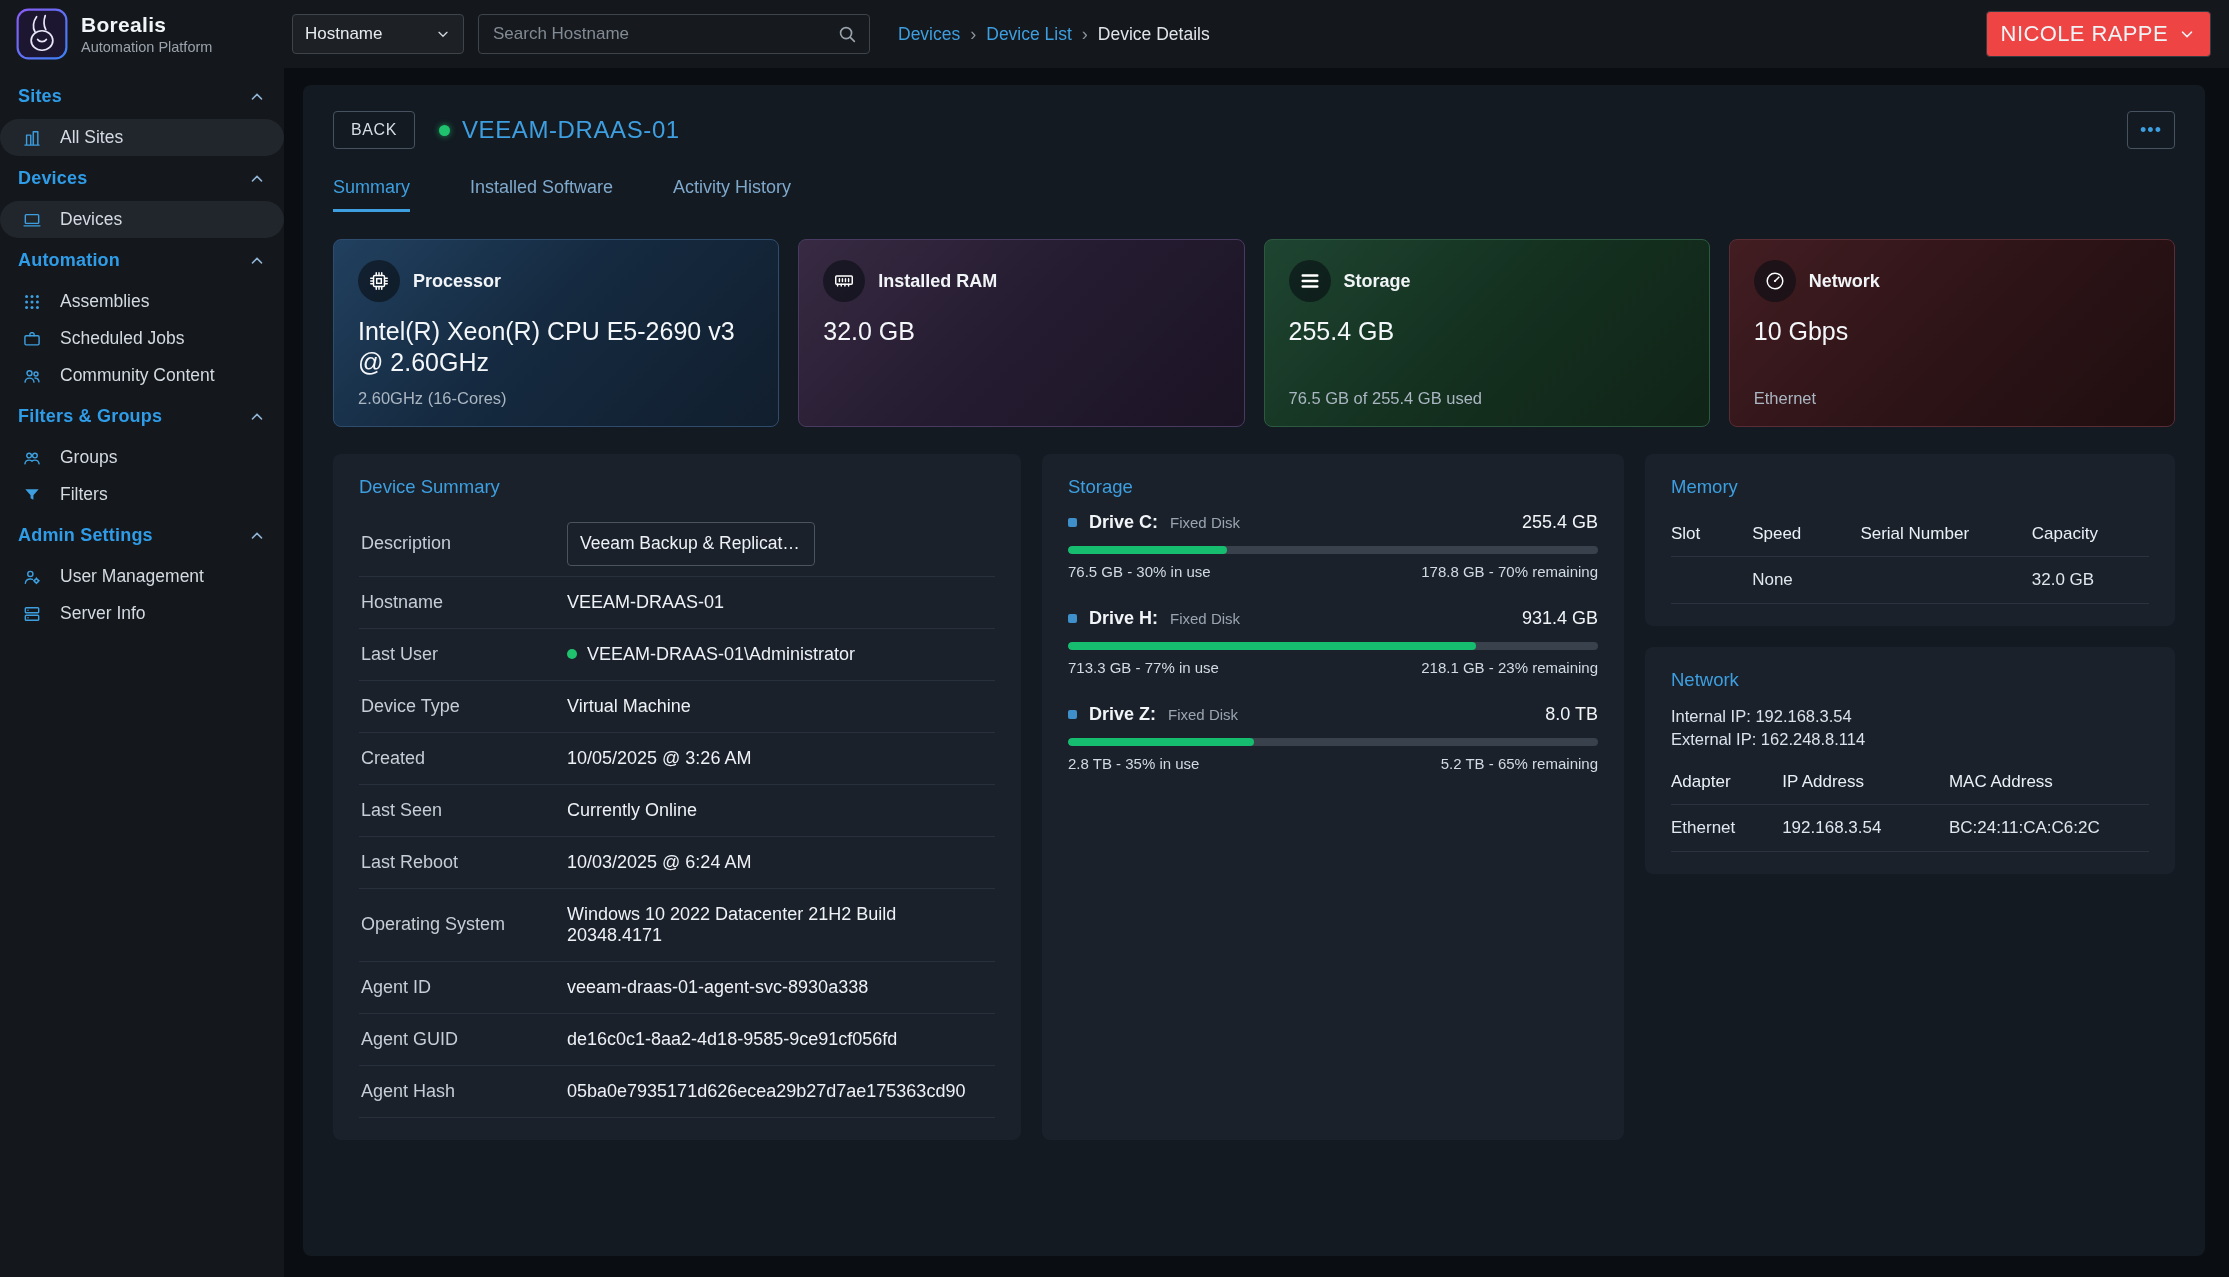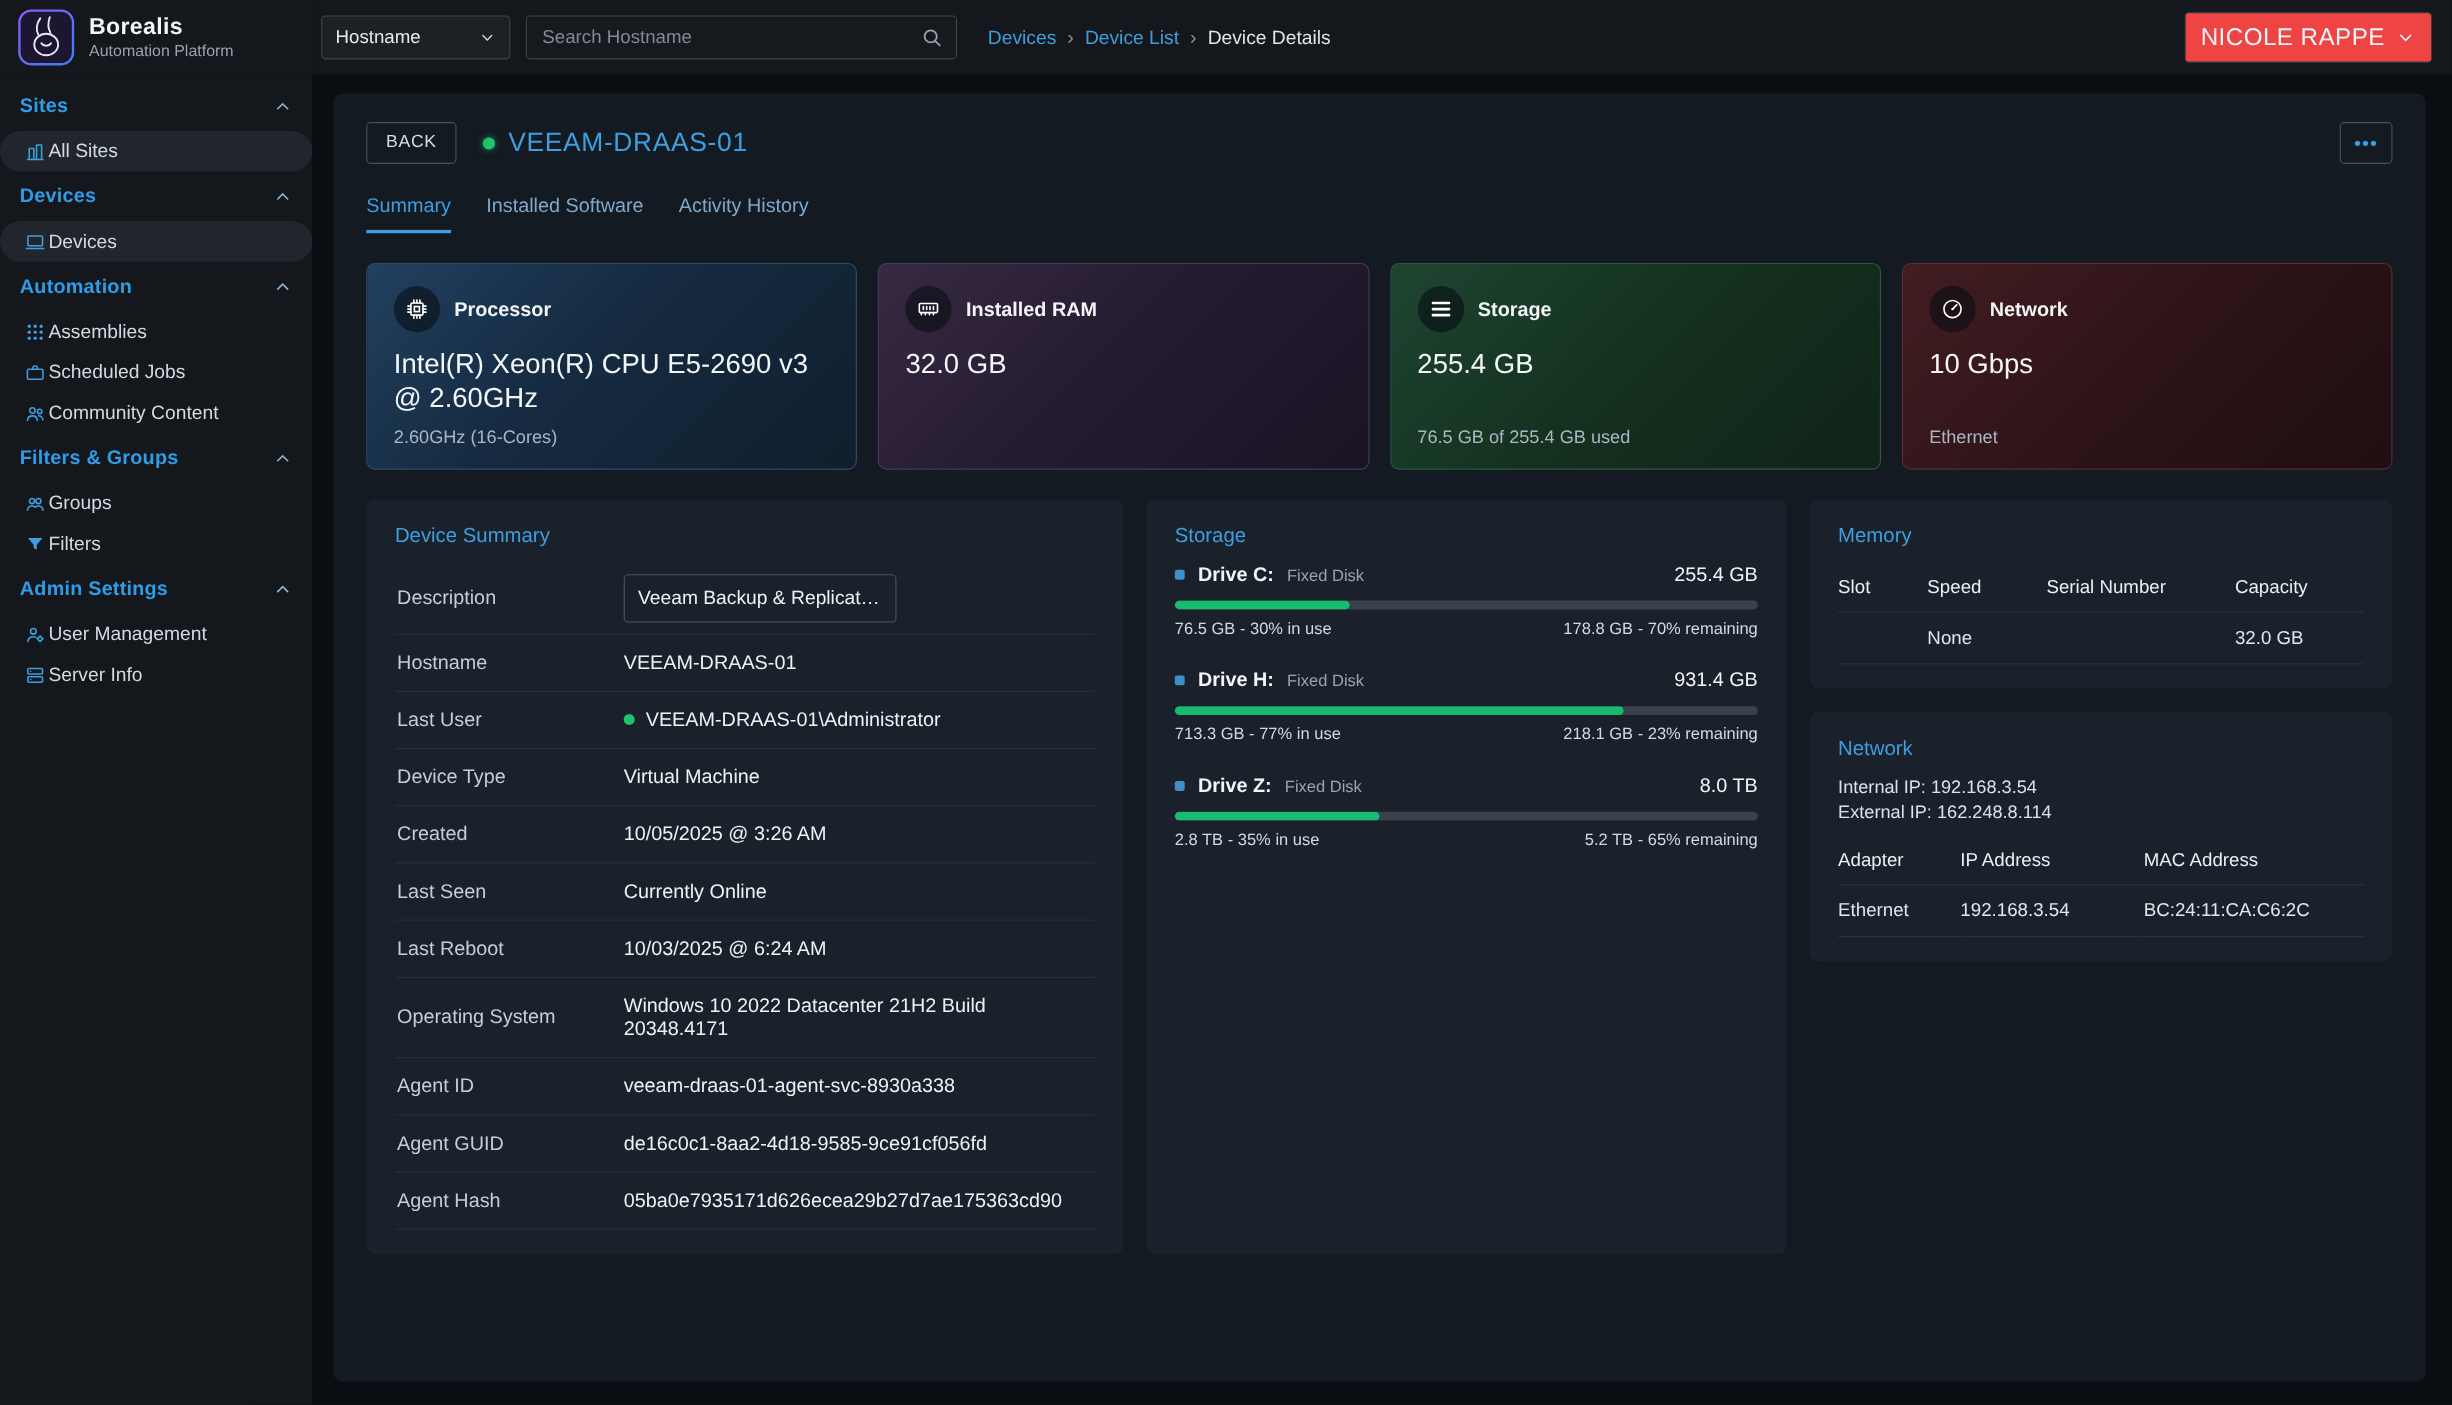--- a/index.html
+++ b/index.html
@@ -43,21 +43,21 @@
     border-radius:4px; padding:9px 14px; font-size:22px; font-weight:500; letter-spacing:.4px; color:#f0f4f7; cursor:pointer;
   }
   
   .sidebar { grid-row:2; grid-column:1; background:#14171b; padding-top:6px; overflow:hidden; }
   .side-section {
     display:flex; align-items:center; height:45px; padding:0 18px 0 18px;
     color:#2f9ce8; font-size:18px; font-weight:bold; letter-spacing:.2px; cursor:pointer;
   }
   .side-section .chev { margin-left:auto; }
   .side-item {
-    display:flex; align-items:center; gap:2px; height:37px; padding:0 18px 0 22px;
+    display:flex; align-items:center; gap:18px; height:37px; padding:0 18px 0 22px;
     font-size:17.5px; color:#d3dae1; cursor:pointer;border-radius:21px;
   }
   .side-item.active { background:#21262d; }
   .side-icon { width:20px; height:20px; display:flex; align-items:center; justify-content:center; flex:none; }
   
   .content { grid-row:2; grid-column:2; background:#0a0d11; padding:17px 24px 21px 19px; }
   .panel {
     width:100%; height:100%; background:#131a22; border-radius:8px; padding:26px 30px;
     display:flex; flex-direction:column;
   }
@@ -65,21 +65,21 @@
   .back-btn {
     background:transparent; border:1px solid #46525f; color:#d6dde4; font-size:16px; letter-spacing:.6px;
     padding:9px 17px; border-radius:4px; cursor:pointer; font-family:"Liberation Sans",sans-serif;
   }
   .status-dot { width:11px; height:11px; border-radius:50%; background:#1fc36e; margin:0 12px 0 24px; box-shadow:0 0 6px rgba(31,195,110,.7); }
   .device-title { font-size:24px; font-weight:500; color:#3d9fe0; letter-spacing:.6px; }
   .more-btn {
     margin-left:auto; background:transparent; border:1px solid #46525f; color:#3d9fe0; border-radius:4px;
     width:48px; height:38px; font-size:18px; letter-spacing:1px; cursor:pointer; line-height:1;
   }
-  .tabs { display:flex; gap:32px; margin-top:28px; }
+  .tabs { display:flex; gap:60px; margin-top:28px; }
   .tab { font-size:18px; color:#7fa9cc; padding-bottom:11px; cursor:pointer; border-bottom:3px solid transparent; }
   .tab.active { color:#3d9fe0; border-bottom-color:#3d9fe0; }
   
   .cards { display:flex; gap:19px; margin-top:27px; }
   .card { flex:1; min-height:144px; border-radius:8px; border:1px solid transparent; padding:20px 24px 18px; display:flex; flex-direction:column; }
   .card-processor { background:linear-gradient(135deg,#21405f 0%,#152a40 45%,#111e2d 100%); border-color:#2e4d6e; }
   .card-ram       { background:linear-gradient(135deg,#372a42 0%,#241b30 50%,#1b1424 100%); border-color:#4a3960; }
   .card-storage   { background:linear-gradient(135deg,#1e4531 0%,#14301f 50%,#102417 100%); border-color:#2c5a40; }
   .card-network   { background:linear-gradient(135deg,#421d22 0%,#2c1316 55%,#1f0e10 100%); border-color:#5a2c33; }
   .card-head { display:flex; align-items:center; gap:13px; }

